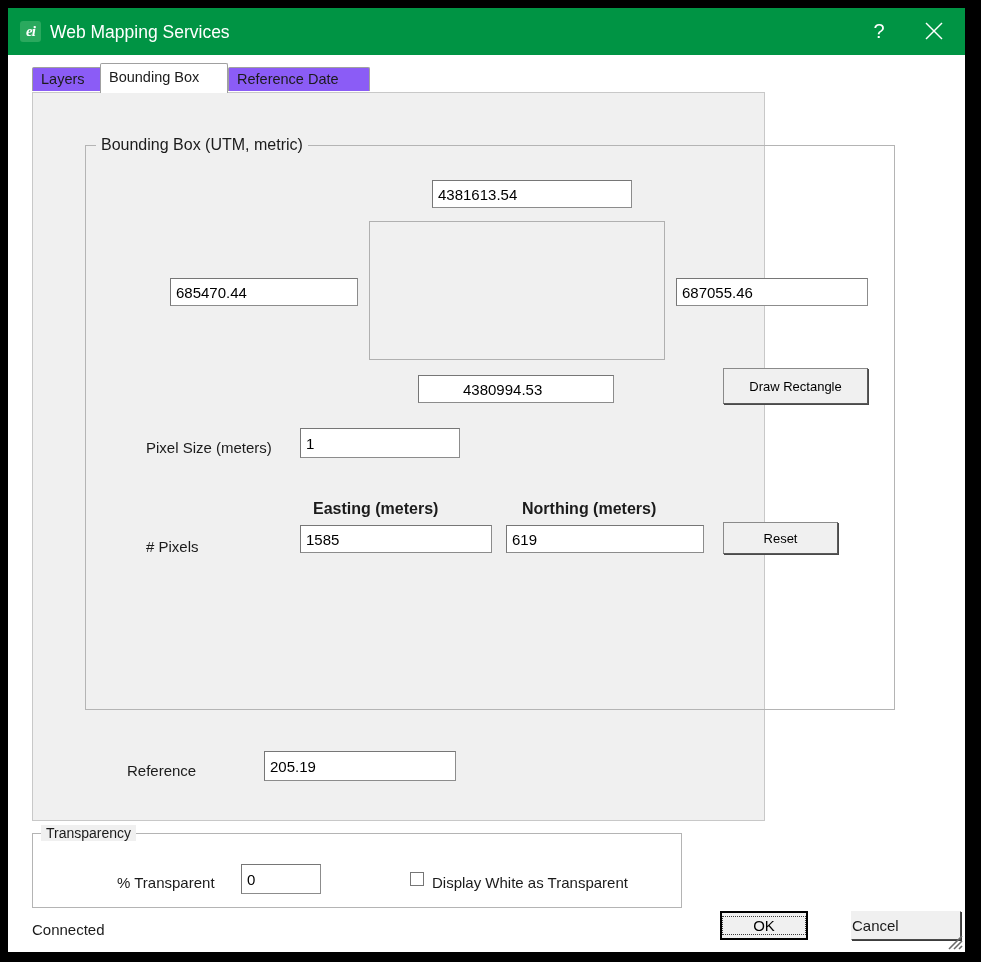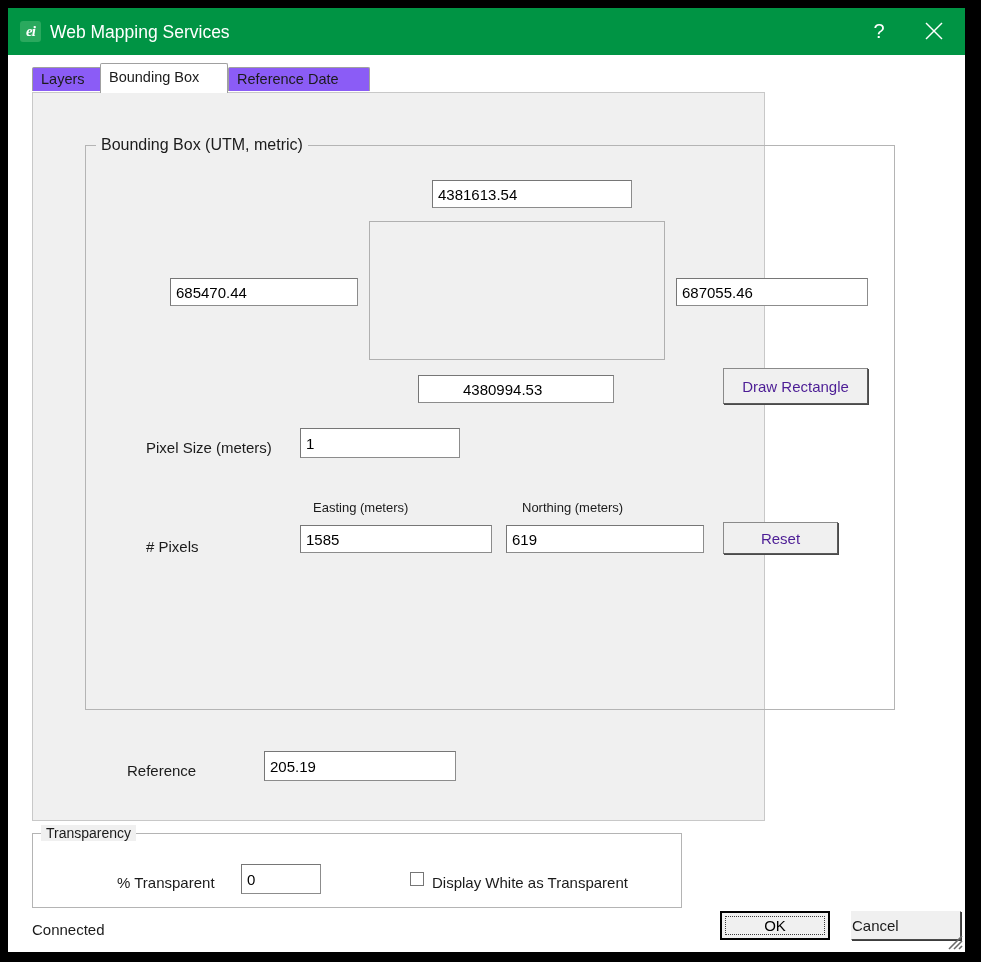--- a/index.html
+++ b/index.html
@@ -165,39 +165,39 @@
 
   
   .button {
     position: absolute;
     box-sizing: border-box;
     background: #f0f0f0;
     border: 1px solid #8a8a8a;
     border-right-color: #5a5a5a;
     border-bottom-color: #5a5a5a;
     box-shadow: 1px 1px 0 #4a4a4a;
-    font-size: 15px;
-    color: #4c1d95;
+    font-size: 13px;
+    color: #000000;
     text-align: center;
     white-space: nowrap;
     display: flex;
     align-items: center;
     justify-content: center;
     cursor: default;
   }
 
   
   .label {
     position: absolute;
     font-size: 15px;
     color: #1b1b1b;
     white-space: nowrap;
     line-height: 1;
   }
-  .label.bold { font-weight: normal; font-size: 13px; }
+  .label.bold { font-weight: bold; font-size: 16px; }
 
   
   #preview-rect {
     position: absolute;
     left: 335px;
     top: 211px;
     width: 296px;
     height: 139px;
     border: 1px solid #b0b0b0;
     box-sizing: border-box;
@@ -225,21 +225,21 @@
     position: absolute;
     left: 24px;
     top: 913px;
     font-size: 15px;
     color: #1b1b1b;
   }
   #ok-button {
     position: absolute;
     left: 712px;
     top: 903px;
-    width: 110px;
+    width: 88px;
     height: 29px;
     box-sizing: border-box;
     background: #f0f0f0;
     border: 2px solid #000000;
     display: flex;
     align-items: center;
     justify-content: center;
     cursor: default;
   }
   #ok-inner {

